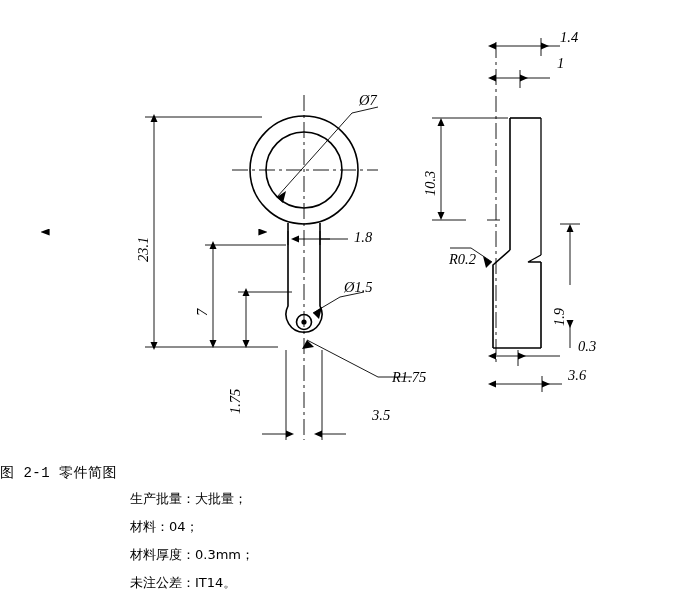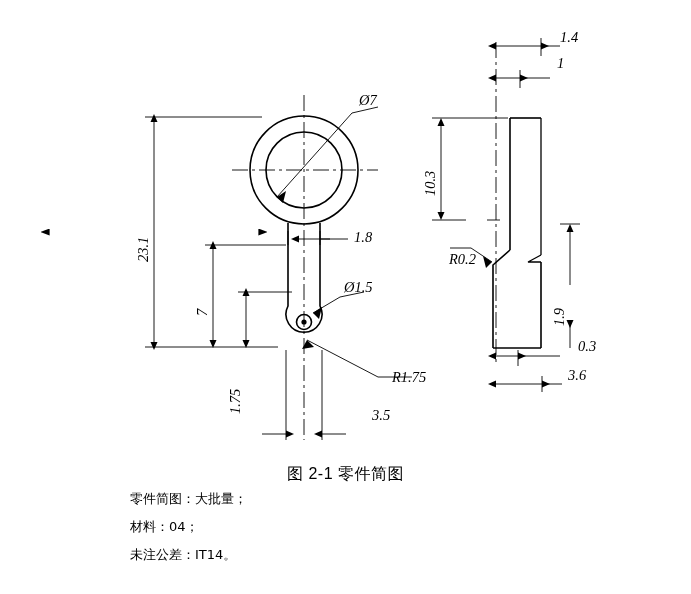--- a/index.html
+++ b/index.html
@@ -23,23 +23,23 @@
   }
   svg#drawing {
     position: absolute;
     left: 0; top: 0;
     width: 691px;
     height: 594px;
   }
   .cap {
     position: absolute;
     width: 100%;
-    text-align: center;
-    font-size: 16px;
-    font-family: Liberation Sans, sans-serif;
+    text-align: left;
+    font-size: 14px;
+    font-family: Liberation Mono, monospace;
     letter-spacing: 0.5px;
   }
   .notes {
     position: absolute;
     left: 130px;
     top: 485px;
     font-size: 13px;
     line-height: 28px;
     font-family: "DejaVu Sans", sans-serif;
   }
@@ -203,18 +203,19 @@
       <text x="449" y="264">R0.2</text>
       <text x="564" y="326" transform="rotate(-90 564 326)">1.9</text>
       <text x="578" y="351">0.3</text>
       <text x="568" y="380">3.6</text>
     </g>
   </svg>
 
   <div class="cap" style="top:464px;">图 2-1  零件简图</div>
 
   <div class="notes">
-    <div>零件简图：大批量；</div>
+    <div>生产批量：大批量；</div>
     <div>材料：04；</div>
+    <div>材料厚度：0.3mm；</div>
     <div>未注公差：IT14。</div>
   </div>
 
 </div>
 
 </body></html>

